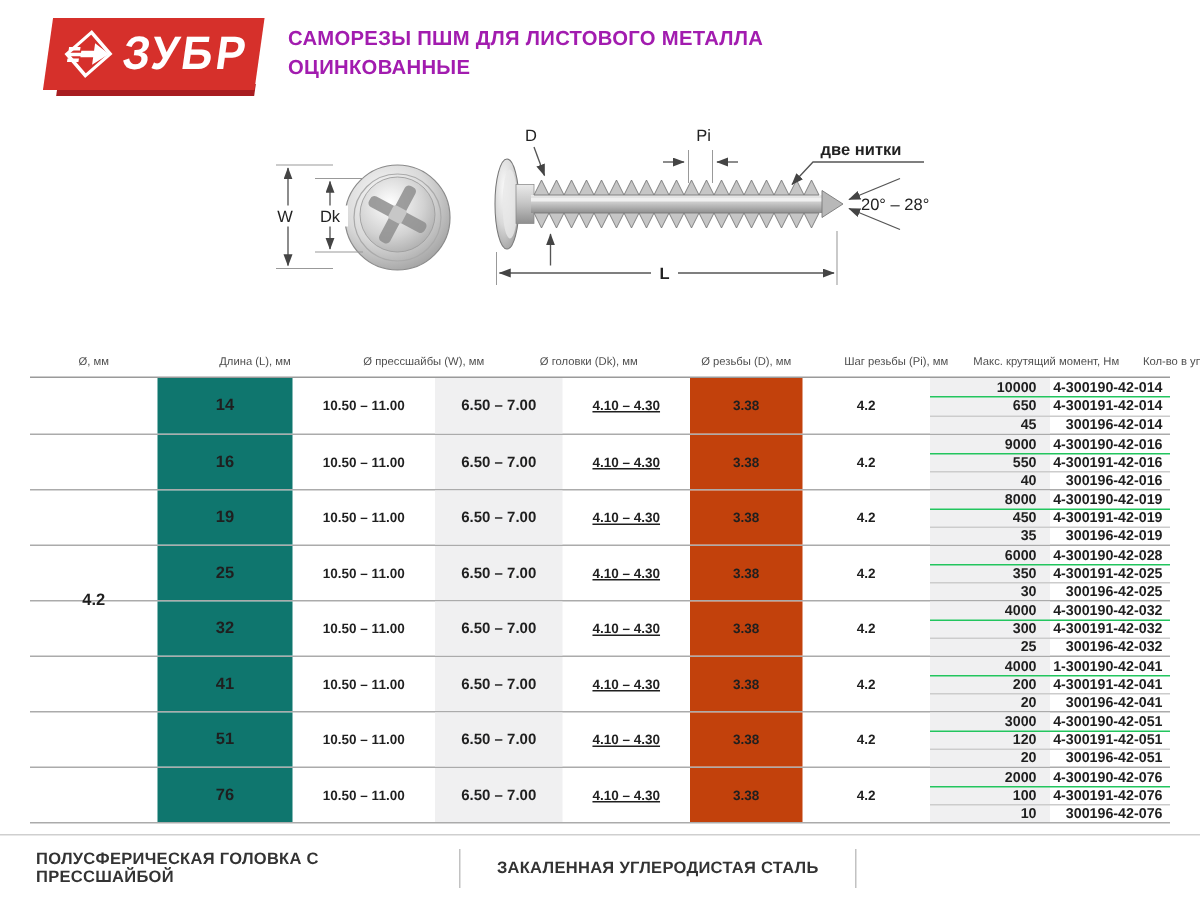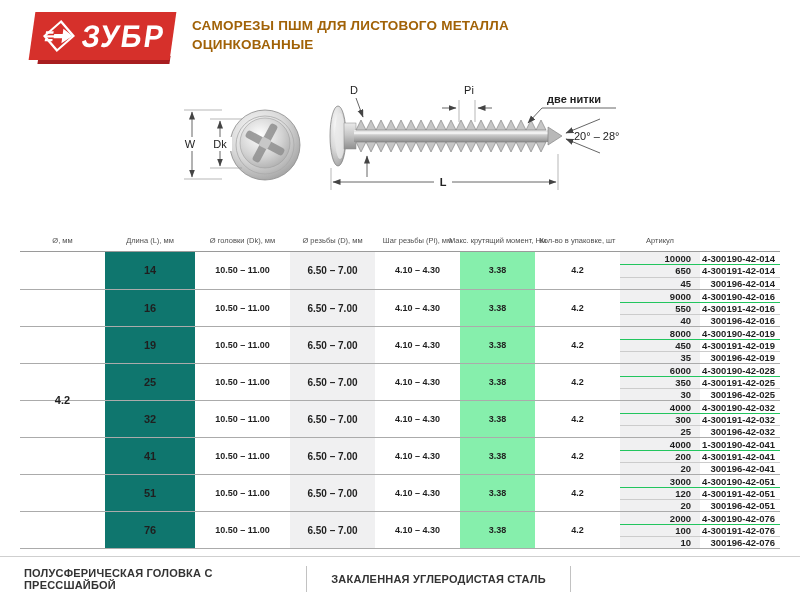--- a/index.html
+++ b/index.html
@@ -4,40 +4,40 @@
 <style>
   html,body{margin:0;padding:0;}
   body{width:800px;height:600px;background:#ffffff;font-family:"Liberation Sans",sans-serif;position:relative;overflow:hidden;}
 
   
   .logo-wrap{position:absolute;left:30px;top:12px;width:145px;height:50px;}
   .logo-shadow{position:absolute;left:8px;top:44px;width:132px;height:8px;background:#a81d20;transform:skewX(-8deg);}
   .logo-bg{position:absolute;left:2px;top:0;width:141px;height:48px;background:#d6302b;transform:skewX(-8deg);display:flex;align-items:center;padding-left:10px;box-sizing:border-box;}
   .logo-text{color:#ffffff;font-weight:800;font-size:29px;letter-spacing:2px;transform:scaleY(1.08);line-height:1;margin-left:6px;}
   .title-block{position:absolute;left:192px;top:16px;}
-  .title-line{font-size:13.5px;font-weight:700;color:#a16207;line-height:19px;letter-spacing:.2px;}
+  .title-line{font-size:13.5px;font-weight:700;color:#a21caf;line-height:19px;letter-spacing:.2px;}
 
   
   .drawing{position:absolute;left:170px;top:78px;width:480px;height:132px;}
   .drawing text{font-family:"Liberation Sans",sans-serif;fill:#222;}
 
   
   .spec-table{position:absolute;left:20px;top:230px;width:760px;}
-  .t-head{display:grid;grid-template-columns:85px 90px 95px 85px 85px 75px 85px 80px 80px;height:22px;border-bottom:1px solid #9a9a9a;box-sizing:border-box;}
+  .t-head{display:grid;grid-template-columns:85px 90px 95px 85px 85px 75px 85px 80px 80px;height:22px;border-bottom:1px solid #9a9a9a;box-sizing:border-box;gap:20px;}
   .t-head .th{display:flex;align-items:center;justify-content:center;font-size:7.5px;color:#4f4f4f;white-space:nowrap;}
   .t-body{position:relative;border-bottom:1px solid #ababab;}
   .group{display:grid;grid-template-columns:85px 90px 95px 85px 85px 75px 85px 80px 80px;grid-template-rows:repeat(3,1fr);height:37px;box-sizing:border-box;}
   .group + .group{border-top:1px solid #ababab;}
   .cell{display:flex;align-items:center;justify-content:center;font-weight:700;color:#1f1f1f;box-sizing:border-box;}
   .span3{grid-row:1/4;}
   .c2{grid-column:2;background:#0f766e;font-size:11px;}
   .c3{grid-column:3;font-size:9px;}
   .c4{grid-column:4;background:#f0f0f1;font-size:10px;}
-  .c5{grid-column:5;font-size:9px;}
-  .c6{grid-column:6;background:#86efac;font-size:9px;}
+  .c5{grid-column:5;font-size:9px;text-decoration:underline;}
+  .c6{grid-column:6;background:#c2410c;font-size:9px;}
   .c7{grid-column:7;font-size:9px;}
   .qty{grid-column:8;background:#f0f0f1;justify-content:flex-end;padding-right:9px;font-size:9.5px;}
   .sku{grid-column:9;justify-content:flex-end;padding-right:5px;font-size:9.5px;}
   .r1{grid-row:1;}.r2{grid-row:2;border-top:1px solid #22c55e;}.r3{grid-row:3;border-top:1px solid #cccccc;}
   .diam-label{position:absolute;left:0;top:0;width:85px;height:100%;display:flex;align-items:center;justify-content:center;font-size:11px;font-weight:700;color:#1f1f1f;}
 
   
   .footer{position:absolute;left:0;top:556px;width:800px;height:44px;border-top:1px solid #cfcfcf;display:flex;align-items:center;padding-left:24px;}
   .f-item{display:flex;align-items:center;justify-content:center;font-size:11px;font-weight:700;color:#333;letter-spacing:.2px;}
   .f1{width:282px;}.f2{width:263px;}.f3{width:253px;}
@@ -145,20 +145,21 @@
     <line x1="163" y1="104" x2="386" y2="104" stroke="#555" stroke-width="0.9" marker-start="url(#mas)" marker-end="url(#ma)"></line>
     <rect x="264" y="96" width="18" height="14" fill="#ffffff"></rect>
     <text x="273" y="108" font-size="11" font-weight="bold" text-anchor="middle">L</text>
   </g>
 </svg>
 
 <div class="spec-table">
   <div class="t-head">
       <div class="th">Ø, мм</div>
       <div class="th">Длина (L), мм</div>
+      <div class="th">Ø прессшайбы (W), мм</div>
       <div class="th">Ø головки (Dk), мм</div>
       <div class="th">Ø резьбы (D), мм</div>
       <div class="th">Шаг резьбы (Pi), мм</div>
       <div class="th">Макс. крутящий момент, Нм</div>
       <div class="th">Кол-во в упаковке, шт</div>
       <div class="th">Артикул</div>
     </div>
   <div class="t-body">
     <div class="diam-label">4.2</div>
   <div class="group">

